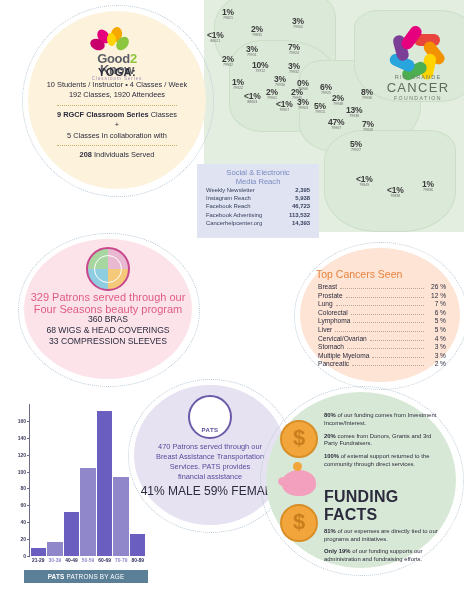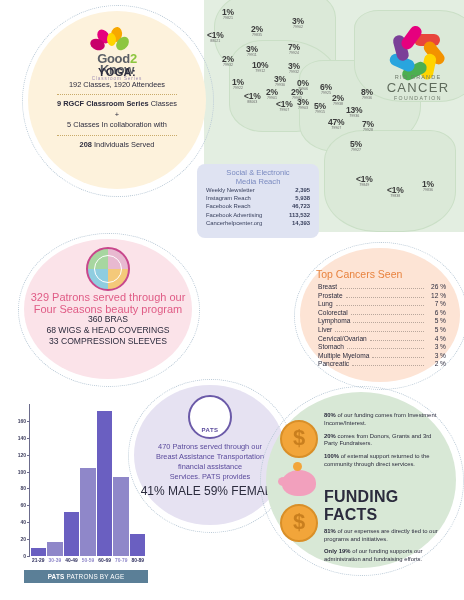--- a/index.html
+++ b/index.html
@@ -36,21 +36,21 @@
   .yoga-body{position:absolute;left:0;right:0;top:56px;color:#2b2b3d;font-size:7.4px;line-height:10.5px;}
   .yoga-title{font-size:11px;font-weight:bold;letter-spacing:.4px;margin-bottom:2px;}
   .dots-sep{border-top:1.3px dotted #c9ab6a;width:120px;margin:4px auto;}
   .g2k{position:absolute;left:50%;top:16px;transform:translateX(-50%);width:74px;text-align:center;}
   .g2k-name{font-size:13px;font-weight:bold;color:#5b5f66;line-height:11px;letter-spacing:-.3px;}
   .g2k-sub{font-size:4.6px;color:#a08fb5;letter-spacing:.9px;margin-top:1px;}
   .flower{position:relative;height:26px;}
   .fp{position:absolute;width:11px;height:15px;border-radius:50% 50% 50% 50%;}
 
   
-  .c-social{position:absolute;left:197px;top:164px;width:122px;height:74px;border-radius:8px;
+  .c-social{position:absolute;left:197px;top:164px;width:122px;height:74px;border-radius:0;
     background:#dfe3f2;}
   .soc-t{text-align:center;color:#7a8ac0;font-size:7.6px;line-height:9px;padding-top:4px;}
   .soc-row{display:flex;justify-content:space-between;padding:0 9px;font-size:5.9px;color:#39415e;line-height:8.2px;}
   .soc-row span:last-child{font-weight:bold;min-width:26px;text-align:right;}
 
   
   .c-pink{position:absolute;left:24px;top:239px;width:168px;height:140px;border-radius:50%;
     background:#fbe3e9;text-align:center;}
   .pink-l1{color:#e05c86;font-size:11px;line-height:9.6px;margin-top:2px;}
   .pink-l2{color:#2b2b3d;font-size:8.6px;line-height:11px;}
@@ -272,20 +272,21 @@
       </div>
       <div class="g2k-name">
         <span>Good</span><span style="color:#8cc63f;">2</span><br>
         <span>Know</span>
       </div>
       <div class="g2k-sub">Classroom Series</div>
     </div>
 
     <div class="yoga-body">
       <div class="yoga-title">YOGA:</div>
+      <div>10 Students / Instructor  •  4 Classes / Week</div>
       <div>192 Classes, 1920 Attendees</div>
       <div class="dots-sep"></div>
       <div>
         <b>9</b>
         <b>RGCF Classroom Series</b>
         <span>Classes</span>
       </div>
       <div>+</div>
       <div>5 Classes In collaboration with</div>
       <div class="dots-sep"></div>
@@ -391,22 +392,22 @@
           <span class="vl">2 %</span>
         </div>
       </div>
   </div>
 
   <div class="dotted" style="left:128px;top:379px;width:164px;height:152px;"></div>
   <div class="c-purple">
     <div class="pats-logo"></div>
     <div class="pats-l1">470 Patrons served through our</div>
     <div class="pats-l1">Breast Assistance Transportation</div>
+    <div class="pats-l1">Services. PATS provides</div>
     <div class="pats-l1">financial assistance</div>
-    <div class="pats-l1">Services. PATS provides</div>
     <div class="pats-l2">41% MALE  59% FEMALE</div>
   </div>
 
   <div class="dotted" style="left:260px;top:386px;width:202px;height:188px;"></div>
   <div class="c-green">
     <div class="coin" style="left:14px;top:28px;">$</div>
     <div class="pig" style="left:16px;top:78px;"></div>
     <div class="coin" style="left:14px;top:112px;">$</div>
     <div id="fund-list" style="position:absolute;left:58px;top:20px;width:120px;">
         <div class="fund-p" style="margin-bottom: 5px;"><b>80%</b><span> of our funding comes from Investment Income/Interest.</span></div>

